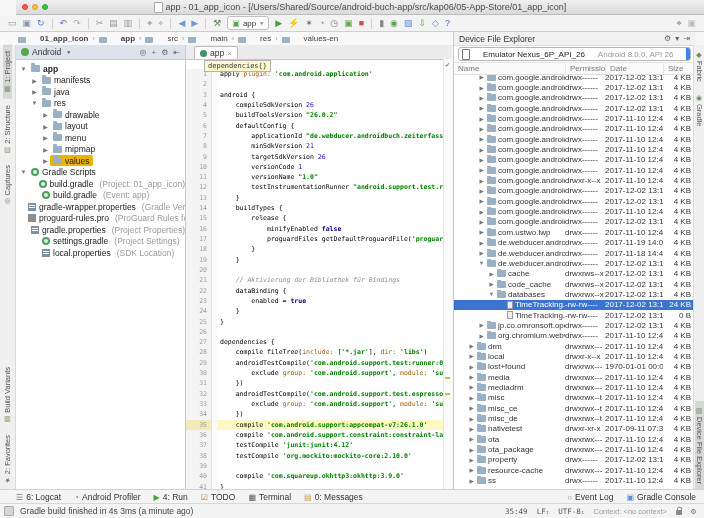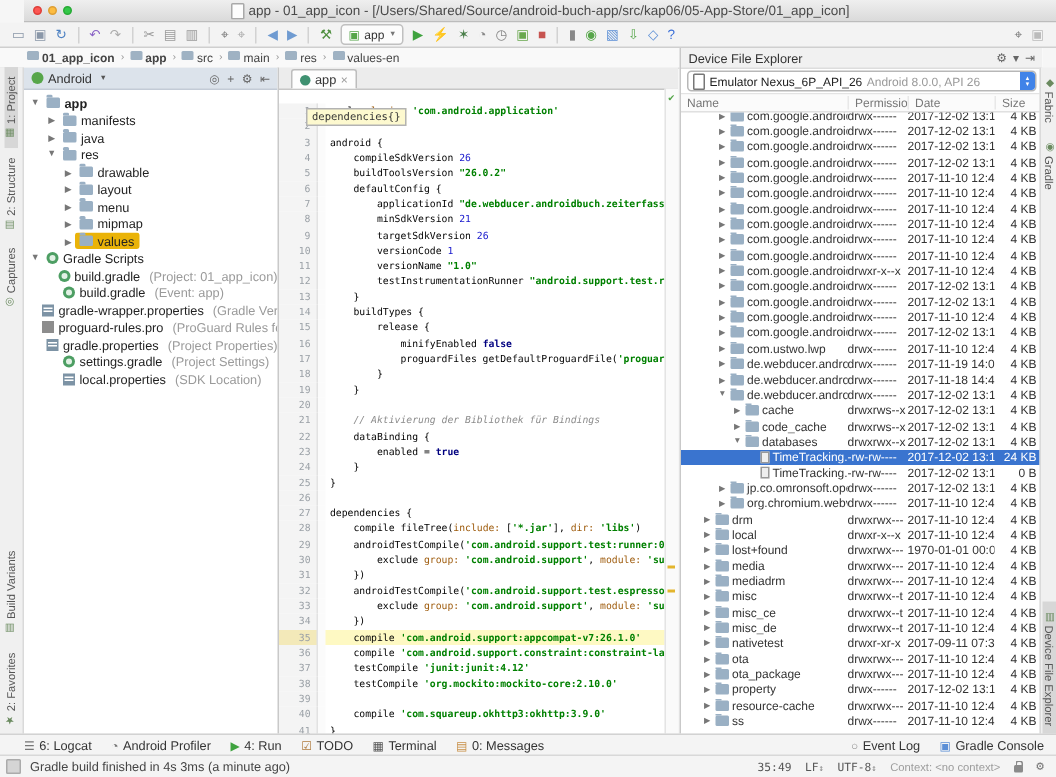--- a/index.html
+++ b/index.html
@@ -19,21 +19,21 @@
   
   .toolbar{position:absolute;left:0;top:15px;right:0;height:16px;background:#f3f3f3;border-bottom:1px solid #cfcfcf;display:flex;align-items:center;padding:0 8px;gap:6px}
   .tb-ic{font-size:9px;line-height:16px}
   .tb-sep{width:1px;height:11px;background:#d2d2d2;margin:0 1px}
   .runcfg{display:flex;align-items:center;gap:3px;border:1px solid #c0c0c0;border-radius:3px;background:#fcfcfc;height:12px;padding:0 4px;font-size:8px;color:#333}
   .rc-dd{font-size:5px;color:#777}
   .tb-right{margin-left:auto;display:flex;gap:6px}
 
   
   .navbar{position:absolute;left:0;top:32px;width:452px;height:13px;background:#f9f9f9;border-bottom:1px solid #dedede;display:flex;align-items:center;padding-left:18px;gap:2px;font-size:8px;color:#444;white-space:nowrap;overflow:hidden}
-  .bc-item{display:flex;align-items:flex-start;gap:2px}
+  .bc-item{display:flex;align-items:flex-end;gap:14px}
   .bc-sep{color:#9a9a9a;margin:0 2px;font-size:7px}
   .bc-folder{width:8px;height:6px;background:#9fb2c3;border-radius:1px;flex:none}
   .bc-bold{font-weight:bold}
 
   
   .dock{position:absolute;background:#f0f0f0;display:flex;flex-direction:column;align-items:center}
   .dock-left{left:0;top:45px;bottom:28px;width:15px;border-right:1px solid #dadada}
   .dock-right{right:0;top:45px;bottom:28px;width:10px;border-left:1px solid #dadada}
   .dock-item{writing-mode:vertical-rl;font-size:7.5px;color:#555;padding:6px 0;display:flex;align-items:center;gap:2px;white-space:nowrap}
   .dock-left .dock-item{transform:rotate(180deg)}
@@ -61,21 +61,21 @@
   .ic-props{width:8px;height:8px;background:#7d93a5;flex:none;position:relative}
   .ic-props::after{content:"";position:absolute;left:1px;top:2px;width:6px;height:1px;background:#fff;box-shadow:0 2px 0 #fff}
   .ic-pro{width:8px;height:8px;background:#8d8d8d;flex:none}
 
   
   .editor{position:absolute;left:186px;top:45px;width:266px;bottom:28px;background:#fff;overflow:hidden}
   .tabbar{height:14px;background:#ececec;border-bottom:1px solid #c6c6c6;display:flex;align-items:flex-end;padding-left:8px}
   .tab{height:13px;display:flex;align-items:center;gap:3px;background:#fdfdfd;border:1px solid #bdbdbd;border-bottom:none;padding:0 5px;font-size:8.5px;color:#333;border-radius:2px 2px 0 0;box-sizing:border-box}
   .tab-close{color:#999;font-size:8px}
   .gradle-dot{width:7px;height:7px;border-radius:50%;background:#3f9171;flex:none}
-  .chip{position:absolute;left:18px;top:27px;background:#fdf9cf;border:1px solid #b3b3b3;font:7px "DejaVu Sans Mono",monospace;padding:0 3px;height:10px;line-height:10px;z-index:5;color:#333}
+  .chip{position:absolute;left:18px;top:15px;background:#fdf9cf;border:1px solid #b3b3b3;font:7px "DejaVu Sans Mono",monospace;padding:0 3px;height:10px;line-height:10px;z-index:5;color:#333}
   .code{position:absolute;left:0;top:14px;right:8px;bottom:0;overflow:hidden;padding-top:10px}
   .code-line{display:flex;height:10.32px;line-height:10.32px;font-family:"DejaVu Sans Mono",monospace;font-size:6.5px;white-space:pre;color:#000}
   .gut{width:21px;flex:none;text-align:right;padding-right:4px;color:#9aa0a6;background:#f4f4f4;border-right:1px solid #e2e2e2}
   .fold{width:5px;flex:none;background:#fbfbfb}
   .src{padding-left:3px}
   .code-line.cl{background:#fef9c3}
   .code-line.cl .gut{background:#f3e9b9}
   .s{color:#008000;font-weight:bold}
   .n{color:#1515cc}
   .k{color:#000080;font-weight:bold}
@@ -83,21 +83,21 @@
   .c{color:#8c8c8c;font-style:italic}
   .stripe{position:absolute;right:0;top:14px;width:8px;bottom:0;background:#fafafa;border-left:1px solid #e4e4e4}
   .stripe-ok{position:absolute;top:2px;left:1px;color:#52a447;font-size:6px}
   .mark{position:absolute;left:1px;width:5px;height:2px;background:#e3b52e}
 
   
   .device-panel{position:absolute;left:453px;top:32px;width:241px;bottom:28px;background:#fff;border-left:1px solid #c9c9c9;overflow:hidden}
   .dp-header{height:13px;background:#f1f1f1;border-bottom:1px solid #ddd;display:flex;align-items:center;padding:0 5px;font-size:8.5px;color:#333}
   .dp-tools{margin-left:auto;display:flex;gap:4px;color:#666;font-size:8px}
   .dp-combo{height:16px;border-bottom:1px solid #e3e3e3;display:flex;align-items:center;padding:0 4px;background:#fff}
-  .combo-box{flex:1;height:12px;border:1px solid #b7b7b7;border-radius:3px;background:#fff;display:flex;align-items:center;gap:3px;padding-left:3px;overflow:hidden;white-space:nowrap}
+  .combo-box{flex:1;height:12px;border:1px solid #b7b7b7;border-radius:3px;background:#fff;display:flex;align-items:center;gap:13px;padding-left:3px;overflow:hidden;white-space:nowrap}
   .combo-dev-ic{width:6px;height:9px;border:1px solid #777;border-radius:1px;flex:none}
   .combo-name{font-size:8px;color:#222}
   .combo-sub{font-size:8px;color:#999}
   .stepper{margin-left:auto;width:10px;height:12px;background:#4083e8;border-radius:0 2px 2px 0;color:#fff;font-size:4.5px;display:flex;flex-direction:column;align-items:center;justify-content:center;line-height:4px;flex:none}
   .dp-cols{height:11px;display:grid;grid-template-columns:1fr 40px 58px 32px;align-items:center;font-size:8px;color:#777;background:#fbfbfb;border-bottom:1px solid #e0e0e0}
   .dp-cols span{padding-left:4px;border-left:1px solid #e8e8e8;overflow:hidden;white-space:nowrap}
   .dp-cols span:first-child{border-left:none}
   .dp-rows{overflow:hidden}
   .dp-row{display:grid;grid-template-columns:1fr 40px 58px 32px;height:10.35px;align-items:center;font-size:8px;color:#333}
   .dp-row.partial{margin-top:-3px}

